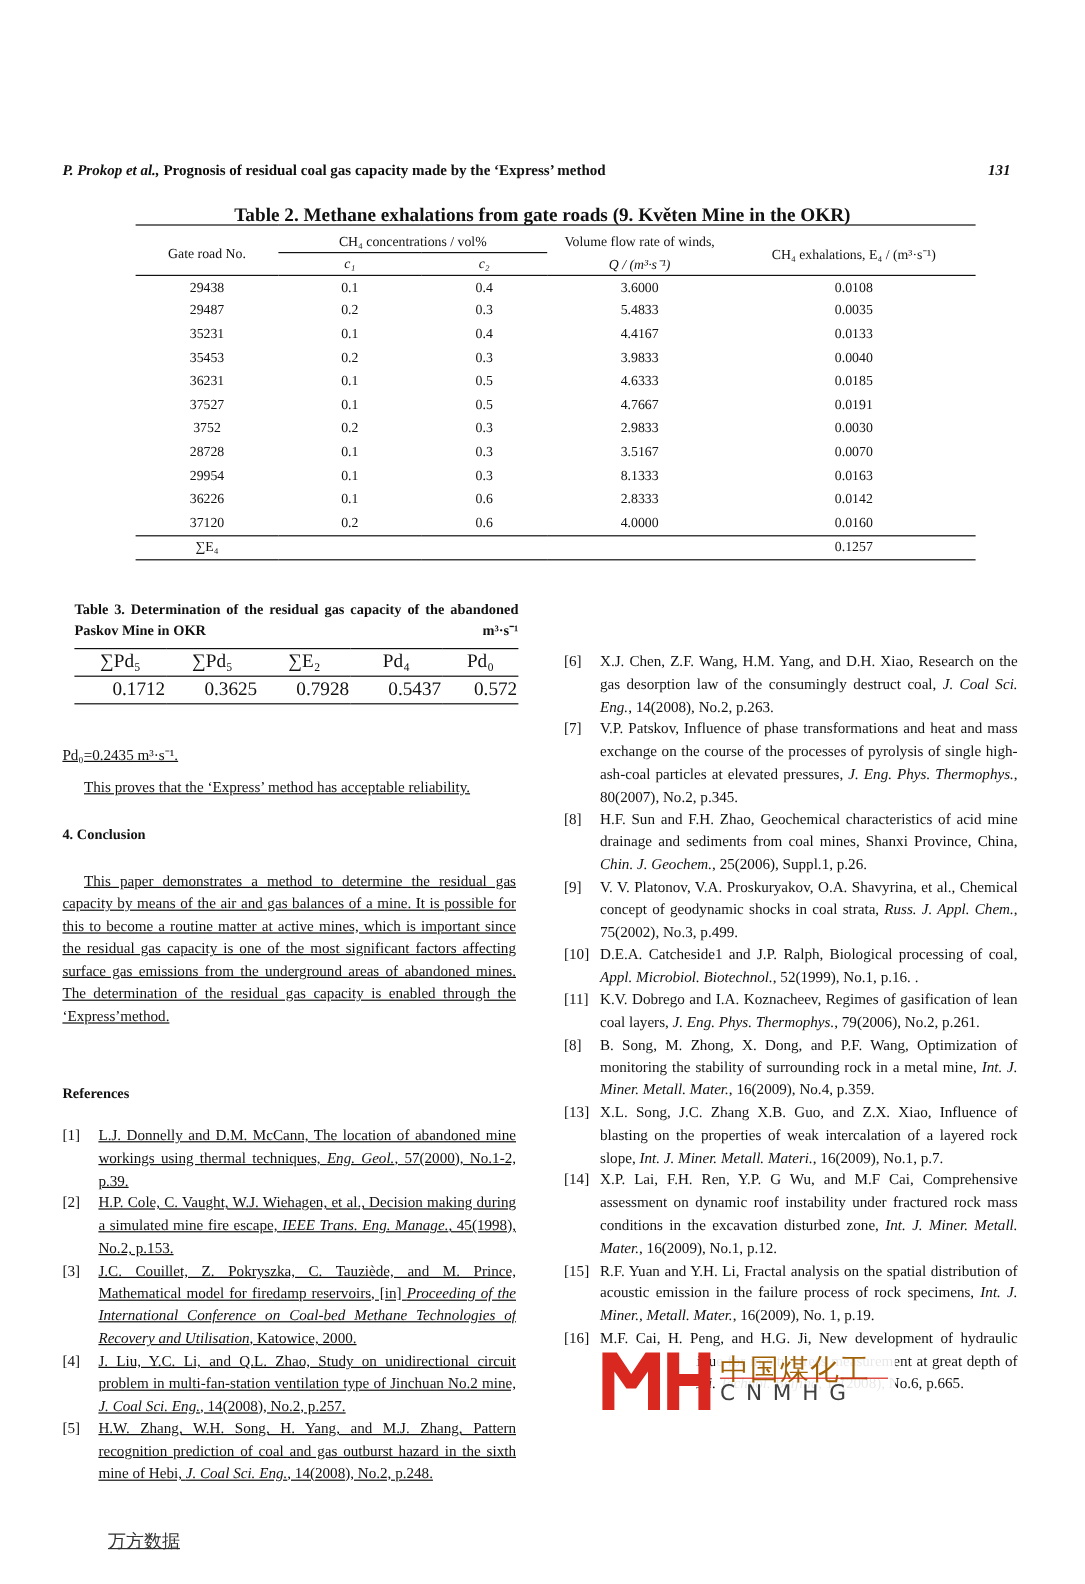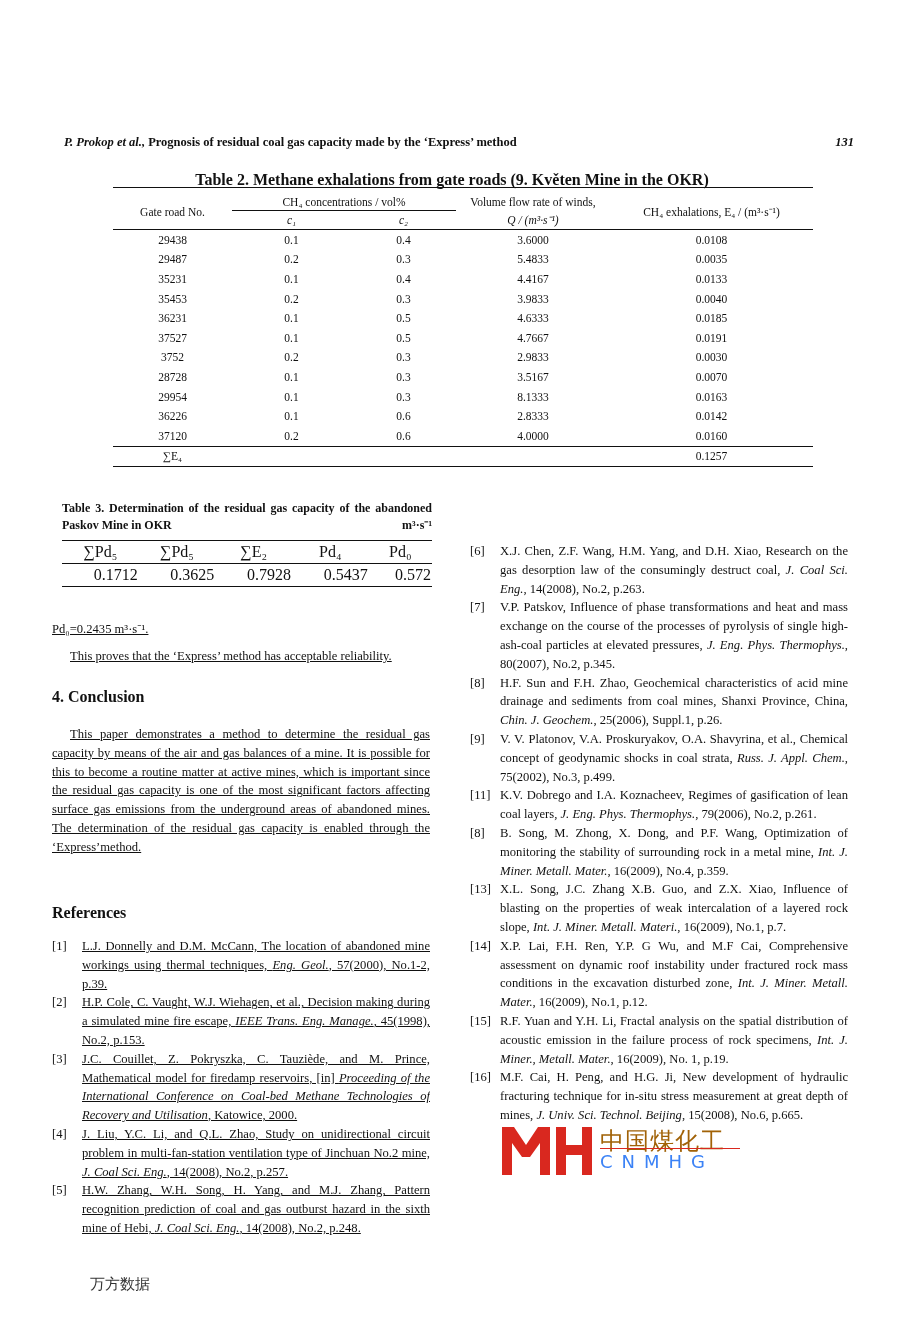--- a/index.html
+++ b/index.html
@@ -1,18 +1,18 @@
 <!DOCTYPE html>
 <html><head>
 <meta charset="utf-8">
 <style>
   html, body { margin:0; padding:0; background:#fff; }
   body { width:904px; height:1320px; position:relative; overflow:hidden;
          font-family:"Liberation Serif", serif; color:#111; }
-  .runhead { position:absolute; top:135px; left:64px; width:790px; font-size:12.5px; font-weight:bold; }
+  .runhead { position:absolute; top:135px; left:52px; width:790px; font-size:12.5px; font-weight:bold; }
   .runhead .authors { font-style:italic; }
   .runhead .pageno { position:absolute; right:0; top:0; font-style:italic; }
   .t2cap { position:absolute; top:171px; left:0; width:904px; text-align:center; font-size:16px; font-weight:bold; }
   .t2 { position:absolute; top:187px; left:113px; width:700px; font-size:11.5px; }
   .t2 table { border-collapse:collapse; width:100%; }
   .t2 th, .t2 td { padding:0; text-align:center; font-weight:normal; }
   .t2 thead tr.h1 th { border-top:1.6px solid #111; padding-top:6px; height:16px; }
   .t2 thead tr.h2 th { border-bottom:1.6px solid #111; height:18px; font-style:italic; }
   .t2 .grp { border-bottom:1px solid #111 !important; }
   .t2 tbody td { height:19.6px; }
@@ -21,26 +21,26 @@
   .col { position:absolute; width:378px; font-size:12.6px; line-height:18.8px; text-align:justify; }
   .left { left:52px;text-decoration:underline; }
   .right { left:470px; }
   .t3cap { position:absolute; top:500px; left:62px; width:370px; font-size:12px; font-weight:bold; line-height:17px; text-align:justify; }
   .t3cap .unit { position:absolute; right:0; bottom:0; }
   .t3 { position:absolute; top:540px; left:62px; width:370px; font-size:16px; }
   .t3 table { border-collapse:collapse; width:100%; }
   .t3 th { font-weight:normal; border-top:1.6px solid #111; border-bottom:1.2px solid #111; height:20px; }
   .t3 td { text-align:right; border-bottom:1.6px solid #111; height:20px; }
   .para { text-indent:18px; margin:0; }
-  h2 { font-size:16px; font-weight:bold; margin:0; position:absolute; }
+  h2 { font-size:12px; font-weight:bold; margin:0; position:absolute; }
   .ref { position:relative; padding-left:30px; margin:0; }
   .ref .num { position:absolute; left:0; top:0; }
   .ref i { font-style:italic; }
   .logo { position:absolute; left:500px; top:1123px; width:260px; height:52px; }
-  .footer { position:absolute; top:1275px; left:90px; font-family:"DejaVu Sans", sans-serif; font-size:15px; color:#333; }
+  .footer { position:absolute; top:1275px; left:90px; font-family:"DejaVu Sans", sans-serif; font-size:15px; color:#333;text-decoration:underline; }
 </style>
 </head>
 <body>
 
 <div class="runhead">
   <span class="authors">P. Prokop et al.,</span><span> Prognosis of residual coal gas capacity made by the ‘Express’ method</span>
   <span class="pageno">131</span>
 </div>
 
 <div class="t2cap">Table 2.    Methane exhalations from gate roads (9. Květen Mine in the OKR)</div>
@@ -199,33 +199,34 @@
     <p class="ref"><span class="num">[2]</span><span>H.P. Cole, C. Vaught, W.J. Wiehagen, et al., Decision making during a simulated mine fire escape, </span><i>IEEE Trans. Eng. Manage.</i><span>, 45(1998), No.2, p.153.</span></p>
     <p class="ref"><span class="num">[3]</span><span>J.C. Couillet, Z. Pokryszka, C. Tauziède, and M. Prince, Mathematical model for firedamp reservoirs, [in] </span><i>Proceeding of the International Conference on Coal-bed Methane Technologies of Recovery and Utilisation</i><span>, Katowice, 2000.</span></p>
     <p class="ref"><span class="num">[4]</span><span>J. Liu, Y.C. Li, and Q.L. Zhao, Study on unidirectional circuit problem in multi-fan-station ventilation type of Jinchuan No.2 mine, </span><i>J. Coal Sci. Eng.</i><span>, 14(2008), No.2, p.257.</span></p>
     <p class="ref"><span class="num">[5]</span><span>H.W. Zhang, W.H. Song, H. Yang, and M.J. Zhang, Pattern recognition prediction of coal and gas outburst hazard in the sixth mine of Hebi, </span><i>J. Coal Sci. Eng.</i><span>, 14(2008), No.2, p.248.</span></p>
   </div>
 <div class="col right" style="top: 542px;" id="refs-right">
     <p class="ref"><span class="num">[6]</span><span>X.J. Chen, Z.F. Wang, H.M. Yang, and D.H. Xiao, Research on the gas desorption law of the consumingly destruct coal, </span><i>J. Coal Sci. Eng.</i><span>, 14(2008), No.2, p.263.</span></p>
     <p class="ref"><span class="num">[7]</span><span>V.P. Patskov, Influence of phase transformations and heat and mass exchange on the course of the processes of pyrolysis of single high-ash-coal particles at elevated pressures, </span><i>J. Eng. Phys. Thermophys.</i><span>, 80(2007), No.2, p.345.</span></p>
     <p class="ref"><span class="num">[8]</span><span>H.F. Sun and F.H. Zhao, Geochemical characteristics of acid mine drainage and sediments from coal mines, Shanxi Province, China, </span><i>Chin. J. Geochem.</i><span>, 25(2006), Suppl.1, p.26.</span></p>
     <p class="ref"><span class="num">[9]</span><span>V. V. Platonov, V.A. Proskuryakov, O.A. Shavyrina, et al., Chemical concept of geodynamic shocks in coal strata, </span><i>Russ. J. Appl. Chem.</i><span>, 75(2002), No.3, p.499.</span></p>
+    <p class="ref"><span class="num">[10]</span><span>D.E.A. Catcheside1 and J.P. Ralph, Biological processing of coal, </span><i>Appl. Microbiol. Biotechnol.</i><span>, 52(1999), No.1, p.16. .</span></p>
     <p class="ref"><span class="num">[11]</span><span>K.V. Dobrego and I.A. Koznacheev, Regimes of gasification of lean coal layers, </span><i>J. Eng. Phys. Thermophys.</i><span>, 79(2006), No.2, p.261.</span></p>
     <p class="ref"><span class="num">[8]</span><span>B. Song, M. Zhong, X. Dong, and P.F. Wang, Optimization of monitoring the stability of surrounding rock in a metal mine, </span><i>Int. J. Miner. Metall. Mater.</i><span>, 16(2009), No.4, p.359.</span></p>
     <p class="ref"><span class="num">[13]</span><span>X.L. Song, J.C. Zhang X.B. Guo, and Z.X. Xiao, Influence of blasting on the properties of weak intercalation of a layered rock slope, </span><i>Int. J. Miner. Metall. Materi.</i><span>, 16(2009), No.1, p.7.</span></p>
     <p class="ref"><span class="num">[14]</span><span>X.P. Lai, F.H. Ren, Y.P. G Wu, and M.F Cai, Comprehensive assessment on dynamic roof instability under fractured rock mass conditions in the excavation disturbed zone, </span><i>Int. J. Miner. Metall. Mater.</i><span>, 16(2009), No.1, p.12.</span></p>
     <p class="ref"><span class="num">[15]</span><span>R.F. Yuan and Y.H. Li, Fractal analysis on the spatial distribution of acoustic emission in the failure process of rock specimens, </span><i>Int. J. Miner., Metall. Mater.</i><span>, 16(2009), No. 1, p.19.</span></p>
     <p class="ref"><span class="num">[16]</span><span>M.F. Cai, H. Peng, and H.G. Ji, New development of hydraulic fracturing technique for in-situ stress measurement at great depth of mines, </span><i>J. Univ. Sci. Technol. Beijing</i><span>, 15(2008), No.6, p.665.</span></p>
   </div>
 
 <div class="logo">
   <svg width="260" height="52" viewBox="0 0 260 52">
     <rect x="0" y="0" width="80" height="52" fill="#fff"></rect>
     <path d="M2 52 V4 H14 L26 22 L38 4 H50 V52 H40 V20 L30 34 H22 L12 20 V52 Z" fill="#d9281f"></path>
     <path d="M56 4 H66 V22 H82 V4 H92 V52 H82 V32 H66 V52 H56 Z" fill="#d9281f"></path>
     <rect x="96" y="0" width="150" height="52" fill="#fff" opacity="0.9"></rect>
   </svg>
   <div style="position:absolute; left:100px; top:2px; font-family:'DejaVu Sans',sans-serif; font-size:24px; color:#a16207; letter-spacing:1px;">中国煤化工</div>
   <div style="position:absolute; left:100px; top:25px; width:140px; border-top:1.5px solid #d9281f;"></div>
-  <div style="position:absolute; left:100px; top:28px; font-family:'DejaVu Sans',sans-serif; font-size:18px; color:#3b82f6; letter-spacing:9px;text-align:right;">CNMHG</div>
+  <div style="position:absolute; left:100px; top:28px; font-family:'DejaVu Sans',sans-serif; font-size:18px; color:#404040; letter-spacing:9px;text-align:right;">CNMHG</div>
 </div>
 
 <div class="footer">万方数据</div>
 
 </body></html>

